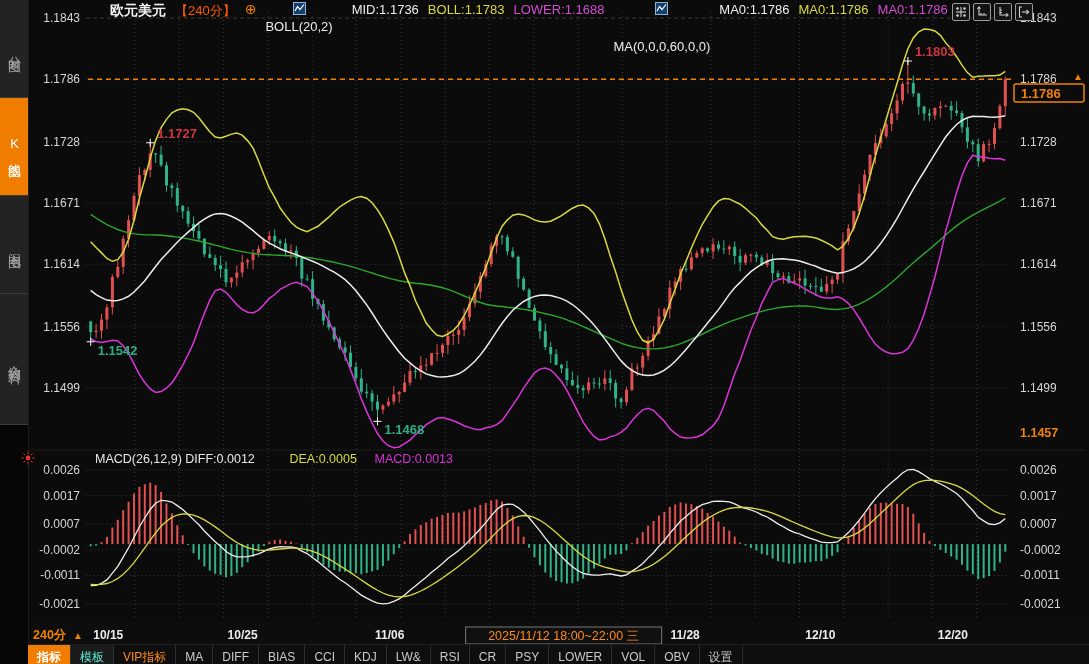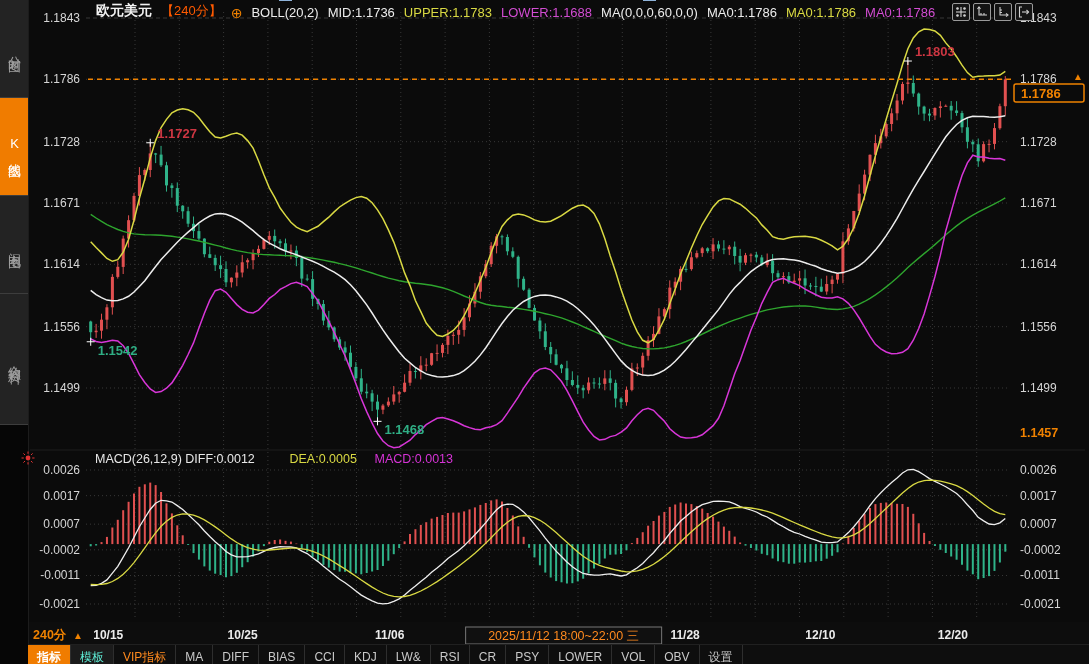--- a/index.html
+++ b/index.html
@@ -9,21 +9,21 @@
   svg text{font-family:"Liberation Sans",sans-serif;}
 
   .sidebar{position:absolute;left:0;top:0;width:28px;height:664px;background:#060606;
            border-right:1px solid #1c1c1c;z-index:5;display:flex;flex-direction:column;}
   .side-item{writing-mode:vertical-rl;text-orientation:upright;display:flex;align-items:center;
              justify-content:center;height:97px;background:#232323;border-bottom:1px solid #3d3d3d;
              color:#9f9f9f;font-size:13px;letter-spacing:2px;cursor:pointer;}
   .side-item.active{background:#f07c00;color:#ffffff;}
   .side-item.tall{height:130px;}
 
-  .header{position:absolute;left:96px;top:2px;height:18px;display:flex;align-items:flex-end;gap:9px;
+  .header{position:absolute;left:110px;top:2px;height:18px;display:flex;align-items:flex-start;gap:9px;
           z-index:6;font-size:13px;white-space:nowrap;}
   .header .sym{color:#f2f2f2;font-weight:700;font-size:14px;}
   .header .period{color:#ff5a00;font-weight:400;}
   .header .plus{color:#f08200;font-size:14px;cursor:pointer;line-height:1;}
   .hseg{display:inline-flex;align-items:center;gap:4px;flex-direction:column;}
   .mini{display:inline-flex;}
 
   .tools{position:absolute;left:952px;top:3px;display:flex;gap:3px;z-index:6;}
   .tool-btn{width:16px;height:16px;border:1px solid #9a9a9a;background:#141414;display:flex;
             align-items:center;justify-content:center;cursor:pointer;border-radius:2px;}
@@ -680,34 +680,34 @@
     <span class="period">【240分】</span>
     <span class="plus">⊕</span>
   <span class="hseg">
         <svg class="mini" width="13" height="13" viewBox="0 0 13 13">
           <rect x="0.5" y="0.5" width="12" height="12" fill="#13406f" stroke="#8fb3d9" stroke-width="1"></rect>
           <polyline points="2,9 4.5,4.5 7,7.5 11,2.5" fill="none" stroke="#ffffff" stroke-width="1.2"></polyline>
         </svg>
         <span style="color: rgb(237, 237, 237);">BOLL(20,2)</span>
       </span>
       <span class="hseg">
-        <span style="color: rgb(237, 237, 237);">MID:1.1736</span>
+        <span style="color: rgb(237, 237, 237); margin-left: 10px;">MID:1.1736</span>
       </span>
       <span class="hseg">
-        <span style="color: rgb(217, 217, 67);">UPPER:1.1783</span>
+        <span style="color: rgb(217, 217, 67);">BOLL:1.1783</span>
       </span>
       <span class="hseg">
         <span style="color: rgb(210, 77, 210);">LOWER:1.1688</span>
       </span>
       <span class="hseg">
         <svg class="mini" width="13" height="13" viewBox="0 0 13 13">
           <rect x="0.5" y="0.5" width="12" height="12" fill="#13406f" stroke="#8fb3d9" stroke-width="1"></rect>
           <polyline points="2,9 4.5,4.5 7,7.5 11,2.5" fill="none" stroke="#ffffff" stroke-width="1.2"></polyline>
         </svg>
-        <span style="color: rgb(237, 237, 237);">MA(0,0,0,60,0,0)</span>
+        <span style="color: rgb(237, 237, 237); margin-top: 20px;">MA(0,0,0,60,0,0)</span>
       </span>
       <span class="hseg">
         <span style="color: rgb(237, 237, 237);">MA0:1.1786</span>
       </span>
       <span class="hseg">
         <span style="color: rgb(217, 217, 67);">MA0:1.1786</span>
       </span>
       <span class="hseg">
         <span style="color: rgb(210, 77, 210);">MA0:1.1786</span>
       </span>

